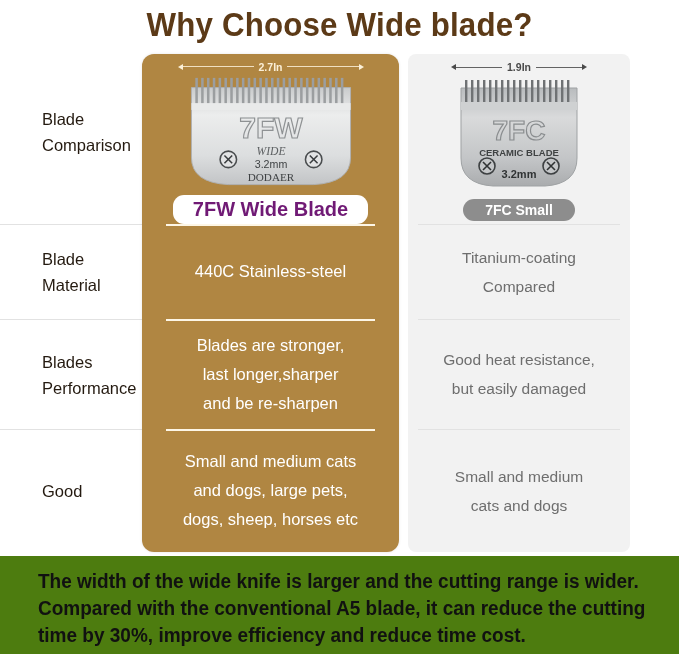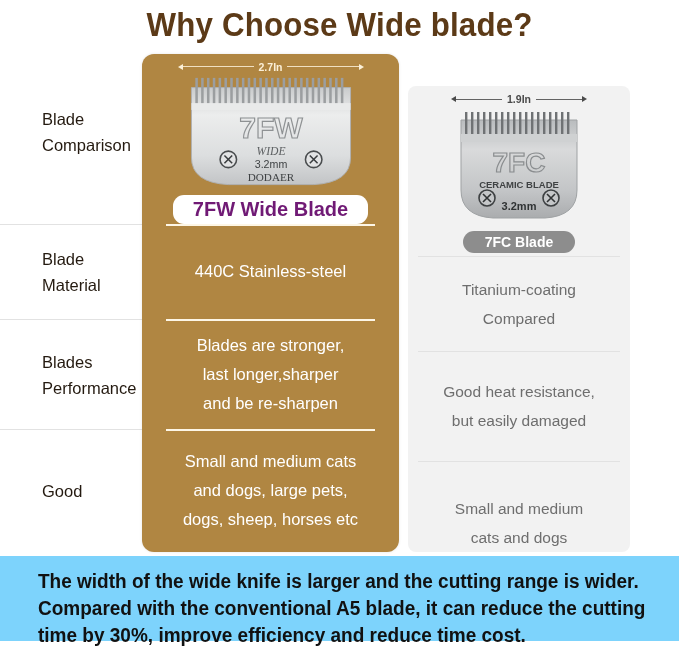--- a/index.html
+++ b/index.html
@@ -55,21 +55,20 @@
     background: #b08642;
     border-radius: 12px 12px 12px 12px;
     box-shadow: 0 0 3px rgba(0,0,0,0.10);
   }
   .col-gray {
     width: 222px;
     margin-left: 9px;
     position: relative;
     background: #f2f2f2;
     border-radius: 8px;
-    margin-top: 32px;
   }
 
   
   .row { position: relative; box-sizing: border-box; }
   .r1 { height: 170px; }
   .r2 { height: 95px; }
   .r3 { height: 110px; }
   .r4 { height: 123px; }
 
   .col-label .row {
@@ -171,22 +170,22 @@
     font-size: 14px;
     padding: 3px 22px;
   }
 
   
   .footer {
     position: absolute;
     left: 0;
     top: 556px;
     width: 679px;
-    height: 85px;
-    background: #7dd3fc;
+    height: 98px;
+    background: #4d7c0f;
     box-sizing: border-box;
     padding: 12px 34px 0 38px;
   }
   .footer-line {
     color: #111111;
     font-family: "Liberation Sans Narrow", "Liberation Sans", sans-serif;
     font-weight: bold;
     font-size: 20px;
     line-height: 27px;
     transform: scaleX(0.95);
@@ -354,21 +353,21 @@
           <rect x="8" y="28" width="116" height="8" fill="#cfd1d2"></rect>
           <text x="66" y="66" text-anchor="middle" font-family="Liberation Sans, sans-serif" font-size="28" font-weight="bold" fill="none" stroke="#8a8d8f" stroke-width="1.2">7FC</text>
           <text x="66" y="82" text-anchor="middle" font-family="Liberation Sans, sans-serif" font-size="9.5" font-weight="bold" fill="#404344">CERAMIC BLADE</text>
           <text x="66" y="104" text-anchor="middle" font-family="Liberation Sans, sans-serif" font-size="11" font-weight="bold" fill="#303334">3.2mm</text>
           <circle cx="34" cy="92" r="8" fill="#c5c7c9" stroke="#3d4042" stroke-width="1.6"></circle>
           <circle cx="98" cy="92" r="8" fill="#c5c7c9" stroke="#3d4042" stroke-width="1.6"></circle>
           <path d="M30 88 L38 96 M38 88 L30 96" stroke="#303334" stroke-width="1.6"></path>
           <path d="M94 88 L102 96 M102 88 L94 96" stroke="#303334" stroke-width="1.6"></path>
         </svg>
 
-        <div class="pill pill-gray">7FC Blade</div>
+        <div class="pill pill-gray">7FC Small</div>
       </div>
     </div>
 
     <div class="row r2 divided">
       <div class="cell-txt">
         <div>Titanium-coating</div>
         <div>Compared</div>
       </div>
     </div>
 

